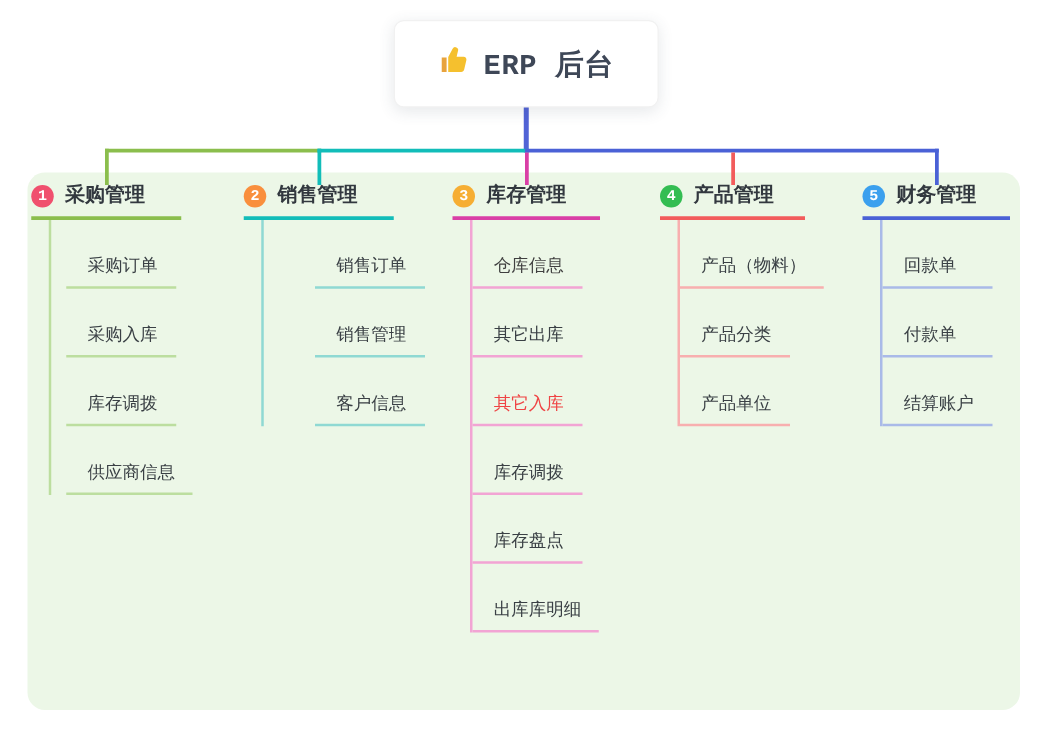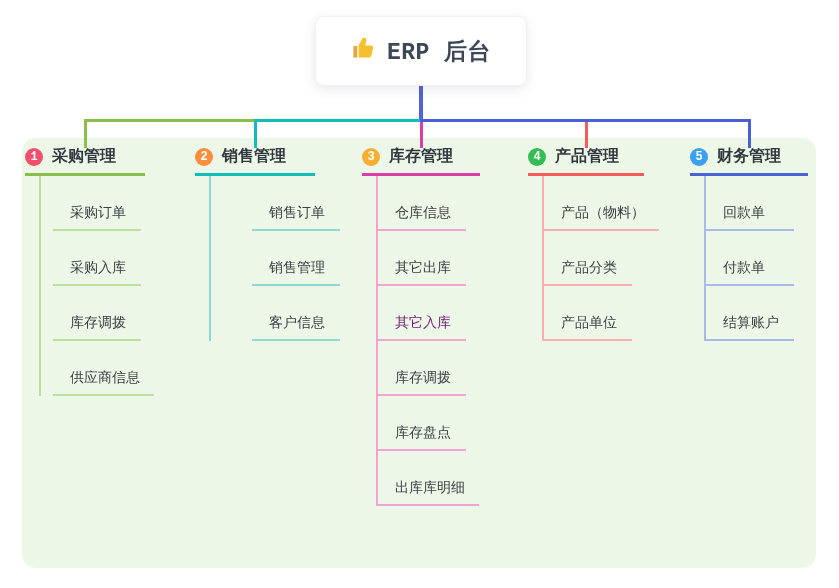--- a/index.html
+++ b/index.html
@@ -94,21 +94,21 @@
         </ul>
   </div>
       <div class="branch" style="left: 362px; top: 146px;">
     <div class="branch-header" style="width: 118px; border-bottom-color: rgb(217, 63, 166);">
       <span class="badge" style="background: rgb(246, 174, 51);">3</span>
       <span class="branch-title" style="color: rgb(50, 56, 63);">库存管理</span>
     </div>
     <ul class="child-list" style="border-left-color: rgb(242, 164, 212);">
           <li style="border-bottom-color: rgb(242, 164, 212); color: #404040;">仓库信息</li>
           <li style="border-bottom-color: rgb(242, 164, 212); color: rgb(58, 64, 69);">其它出库</li>
-          <li style="border-bottom-color: rgb(242, 164, 212); color: #701a75; text-align: right;">其它入库</li>
+          <li style="border-bottom-color: rgb(242, 164, 212); color: #ef4444; text-align: right;">其它入库</li>
           <li style="border-bottom-color: rgb(242, 164, 212); color: rgb(58, 64, 69);">库存调拨</li>
           <li style="border-bottom-color: rgb(242, 164, 212); color: rgb(58, 64, 69);">库存盘点</li>
           <li style="border-bottom-color: rgb(242, 164, 212); color: rgb(58, 64, 69);">出库库明细</li>
         </ul>
   </div>
       <div class="branch" style="left: 528px; top: 146px;">
     <div class="branch-header" style="width: 116px; border-bottom-color: rgb(242, 92, 92);">
       <span class="badge" style="background: rgb(51, 189, 82);">4</span>
       <span class="branch-title" style="color: rgb(50, 56, 63);">产品管理</span>
     </div>

